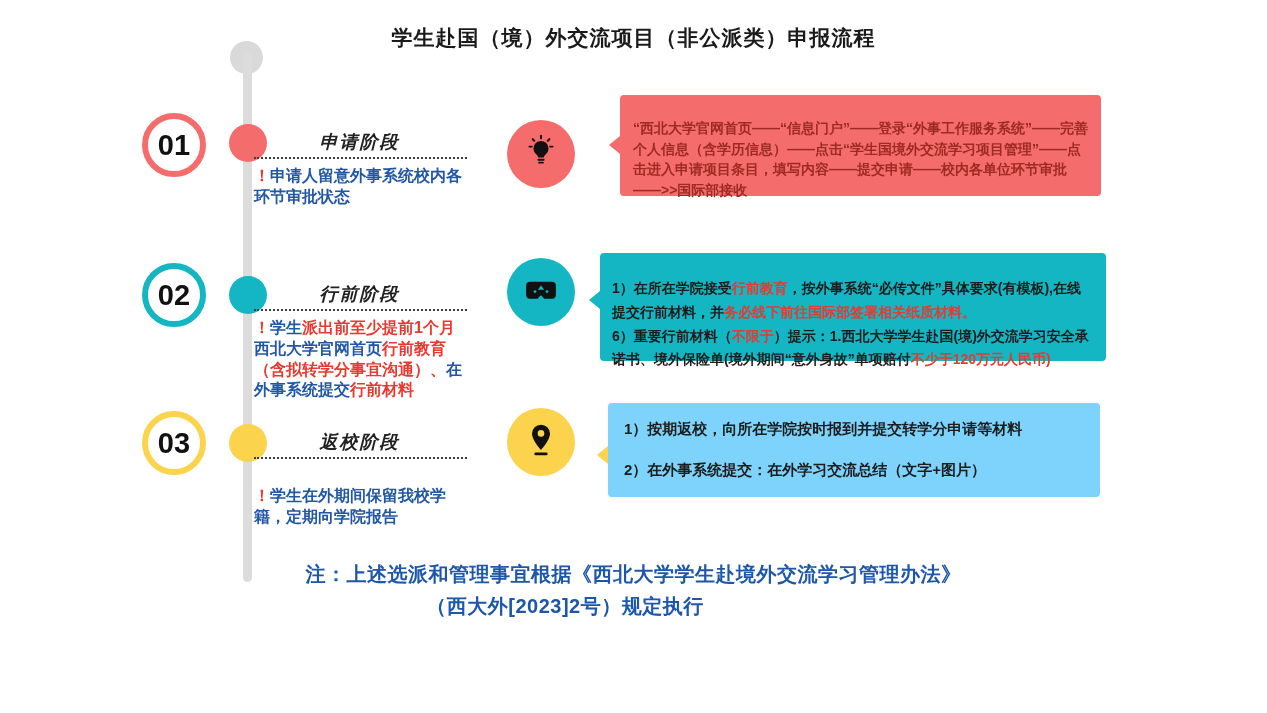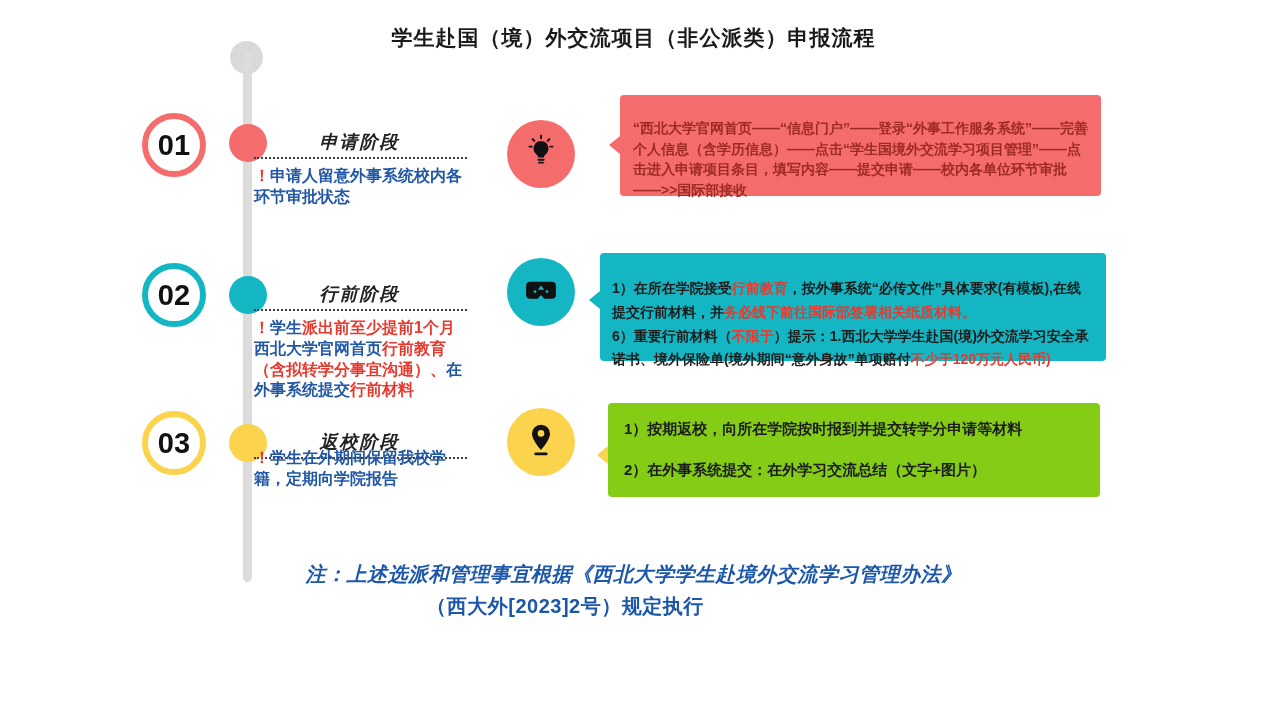--- a/index.html
+++ b/index.html
@@ -32,53 +32,53 @@
   
   .stage-title{position:absolute;left:252px;width:215px;text-align:center;
     font-size:18px;font-weight:700;color:#222;letter-spacing:2px;font-style:italic;}
   #st1{top:130px} #st2{top:282px} #st3{top:430px}
 
   .dotline{position:absolute;left:254px;width:213px;height:0;border-top:2px dotted #3c3c3c;}
   #dl1{top:157px} #dl2{top:309px} #dl3{top:457px}
 
   .note{position:absolute;left:254px;width:215px;text-align:left;
     font-size:16px;font-weight:700;line-height:1.3;}
-  #note1{top:166px} #note2{top:318px} #note3{top:448px}
+  #note1{top:166px} #note2{top:318px} #note3{top:486px}
 
   
   .icon-circle{position:absolute;left:507px;width:68px;height:68px;border-radius:50%;
     display:flex;align-items:center;justify-content:center;}
   #ic1{top:120px;background:#f56c6c}
   #ic2{top:258px;background:#13b6c2}
   #ic3{top:408px;background:#fbd34d}
 
   
   .callout{position:absolute;box-sizing:border-box;border-radius:4px;font-weight:700;text-align:left;}
   .tail{position:absolute;width:0;height:0;border-top:9px solid transparent;border-bottom:9px solid transparent;}
   #box1{left:620px;top:95px;width:481px;height:101px;background:#f56c6c;
     color:#9e2b23;font-size:14px;line-height:1.48;padding:23px 13px;}
   #box1 .tail{left:-11px;top:41px;border-right:11px solid #f56c6c;}
   #box2{left:600px;top:253px;width:506px;height:108px;background:#13b6c2;
     color:#1c1c1c;font-size:14px;line-height:1.7;padding:24px 12px;}
   #box2 .tail{left:-11px;top:38px;border-right:11px solid #13b6c2;}
-  #box3{left:608px;top:403px;width:492px;height:94px;background:#84cc16;
+  #box3{left:608px;top:403px;width:492px;height:94px;background:#7dd3fc;
     color:#1c1c1c;font-size:15px;line-height:1.25;padding:17px 16px;}
   #box3 .tail{left:-11px;top:43px;border-right:11px solid #fbd34d;}
   #box3 .par + .par{margin-top:22px;}
 
   
   .seg-blue{color:#2257a5}
   .seg-red{color:#e8392f}
   .seg-darkred{color:#9e2b23}
   .seg-black{color:#1c1c1c}
 
   
   .footnote{position:absolute;text-align:center;font-size:20px;font-weight:700;
     color:#1d57ab;letter-spacing:0.5px;}
-  #fn1{top:561px;left:0;width:1267px;font-style:italic;}
+  #fn1{top:561px;left:0;width:1267px;}
   #fn2{top:593px;left:0;width:1130px;}
 </style>
 </head>
 <body>
 
 <div class="canvas">
 
   <div class="main-title">学生赴国（境）外交流项目（非公派类）申报流程</div>
 
   <div class="tl-topdot"></div>

